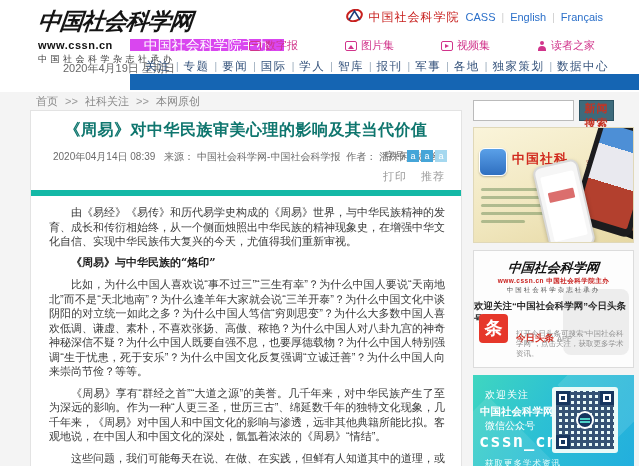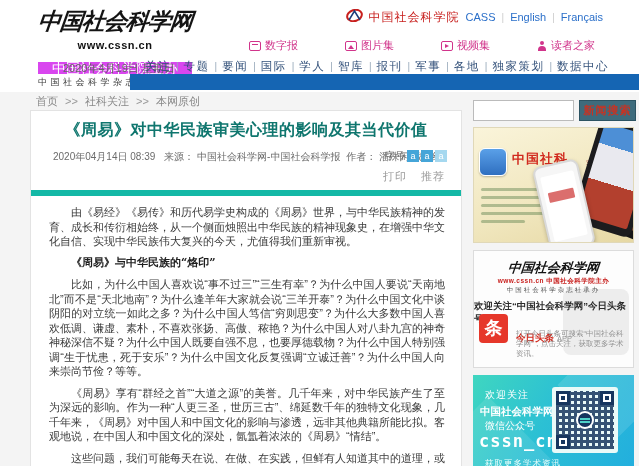--- a/index.html
+++ b/index.html
@@ -6,21 +6,21 @@
   html,body { width:639px; height:466px; overflow:hidden; }
   body { font-family:"Liberation Sans","DejaVu Sans",sans-serif; background:#f4f4f4; }
   a { text-decoration:none; cursor:pointer; }
   .page { position:relative; width:639px; height:466px; overflow:hidden; }
 
   
   .site-header { position:absolute; left:0; top:0; width:639px; height:92px; background:#fff; }
   .logo-block { position:absolute; left:38px; top:6px; cursor:pointer; }
   .logo-cn { display:inline-block; font-family:"DejaVu Serif",serif; font-style:italic; font-weight:bold;
              font-size:23px; color:#141414; letter-spacing:-1px; transform:skewX(-6deg); }
-  .logo-line2 { display:flex; align-items:center; gap:11px; margin-top:2px;flex-direction:column; }
+  .logo-line2 { display:flex; align-items:center; gap:17px; margin-top:2px; }
   .logo-url { font-weight:bold; font-size:11px; color:#111; letter-spacing:.5px; }
   .logo-badge { background:#d946ef; color:#fff; font-size:14px; padding:1px 14px; line-height:10px; }
   .logo-line3 { margin-top:2px; font-size:9px; color:#3a3a3a; letter-spacing:3.5px; }
   .header-date { position:absolute; left:63px; top:61px; font-size:11px; color:#666; }
 
   .header-top-right { position:absolute; top:8px; right:36px; display:flex; align-items:center; gap:6px; }
   .cass-name { color:#c8201e; font-size:12px; letter-spacing:1px; }
   .lang-link { color:#2a6fc9; font-size:11px; }
   .lang-sep { color:#ccc; font-size:10px; }
 
@@ -60,21 +60,21 @@
                      font-size:11px; color:#9a9a9a; letter-spacing:1px; }
   .article-actions a { color:#9a9a9a; margin-left:10px; }
   .article-body { padding:9px 16px 0 18px; }
   .body-paragraph, .body-subheading { font-size:11px; line-height:14.5px; color:#3a3a3a; text-align:justify;
       text-indent:2em; margin-bottom:7px; }
   .body-subheading { font-weight:bold; color:#1d1d1d; font-family:"DejaVu Serif",serif; }
 
   
   .search-row { position:absolute; left:473px; top:100px; width:164px; height:22px; display:flex; }
   .search-input { width:101px; height:21px; border:1px solid #bbb; background:#fff; outline:none; padding:0 4px; font-size:11px; }
-  .search-btn { margin-left:5px; width:57px; height:21px; background:#3e6b7c; border:1px solid #2c5362;
+  .search-btn { margin-left:5px; width:35px; height:21px; background:#3e6b7c; border:1px solid #2c5362;
                 color:#c73323; font-size:11px; font-weight:bold; letter-spacing:1px; cursor:pointer; }
 
   .app-banner { position:absolute; left:473px; top:127px; width:161px; height:116px; overflow:hidden;
                 background:linear-gradient(160deg,#faf4da 0%,#f0e6bd 60%,#e6d8a4 100%); border:1px solid #e0d8b8; cursor:pointer; }
   .app-icon { position:absolute; left:5px; top:20px; width:28px; height:28px; border-radius:6px;
               background:linear-gradient(#5aa0e8,#2f6fc0); border:1px solid #fff; box-shadow:0 1px 2px rgba(0,0,0,.25); }
   .app-title { position:absolute; left:38px; top:22px; color:#d12a1e; font-size:13px; font-weight:bold; letter-spacing:1px; }
   .app-subtitle { position:absolute; left:112px; top:30px; color:#a8564c; font-size:8px; }
   .fineprint { position:absolute; left:7px; top:60px; width:86px; }
   .fp-line { height:3px; background:rgba(95,130,80,.45); border-radius:2px; margin-bottom:5px; }

